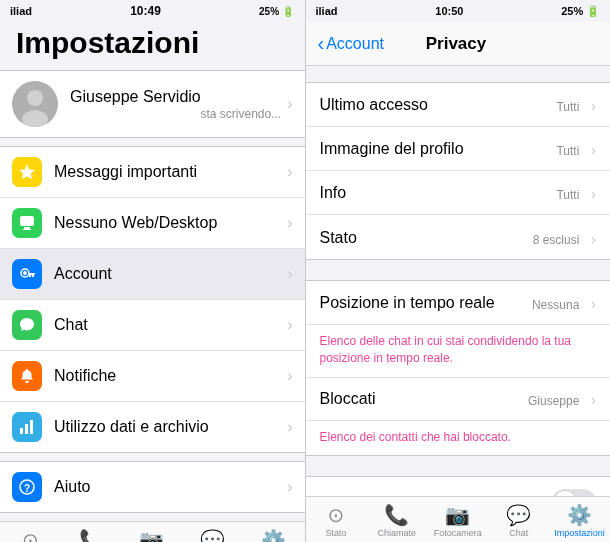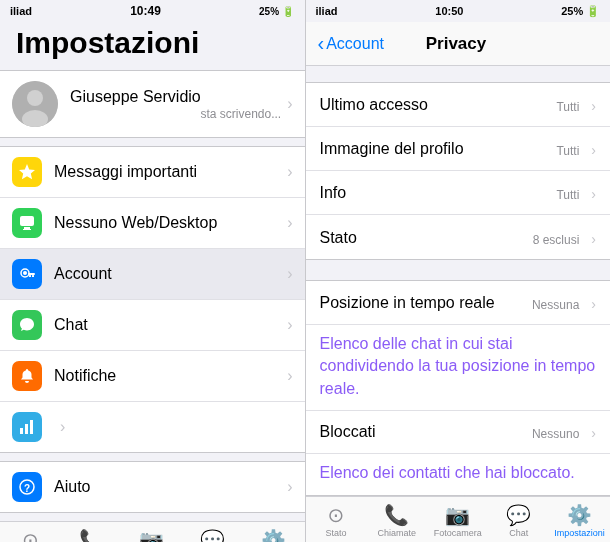--- a/index.html
+++ b/index.html
@@ -195,22 +195,22 @@
       font-size: 12px;
       color: #8e8e93;
       margin-right: 12px;
     }
     .right-row-chevron {
       color: #c7c7cc;
       font-size: 14px;
     }
 
     .info-text {
-      font-size: 16px;
-      color: #8b5cf6;
+      font-size: 12px;
+      color: #ec4899;
       padding: 8px 14px 10px 14px;
       line-height: 1.4;
       background: transparent;
     }
 
     .toggle-container {
       display: flex;
       align-items: center;
     }
     .toggle {
@@ -359,20 +359,23 @@
     </div>
 
     <div class="list-item" style="border-bottom:none;">
       <div class="icon-wrap teal">
         <svg viewBox="0 0 18 18" fill="white">
             <rect x="2" y="10" width="3" height="6"></rect>
             <rect x="7" y="6" width="3" height="10"></rect>
             <rect x="12" y="2" width="3" height="14"></rect>
           </svg>
       </div>
+      <div class="item-text">
+        <div class="item-title">Utilizzo dati e archivio</div>
+      </div>
       <span class="chevron">›</span>
     </div>
   </div>
 
   <div style="height: 8px; flex-shrink:0;"></div>
 
   <div class="list-section" style="flex-shrink:0;">
     <div class="list-item" style="border-bottom:none;">
       <div class="icon-wrap blue">
         <svg viewBox="0 0 18 18" fill="white">
@@ -464,21 +467,21 @@
 
     <div class="right-section2">
       <div class="right-row">
         <span class="right-row-label">Posizione in tempo reale</span>
         <span class="right-row-value">Nessuna</span>
         <span class="right-row-chevron">›</span>
       </div>
       <div class="info-text">Elenco delle chat in cui stai condividendo la tua posizione in tempo reale.</div>
       <div class="right-row" style="border-top: 0.5px solid #e0e0e5;">
         <span class="right-row-label">Bloccati</span>
-        <span class="right-row-value">Nessuno</span>
+        <span class="right-row-value">Giuseppe</span>
         <span class="right-row-chevron">›</span>
       </div>
       <div class="info-text">Elenco dei contatti che hai bloccato.</div>
     </div>
 
     <div style="height:20px;"></div>
 
     <div class="right-section2">
       <div class="right-row" style="border-bottom:none;">
         <span class="right-row-label">Conferme di lettura</span>

